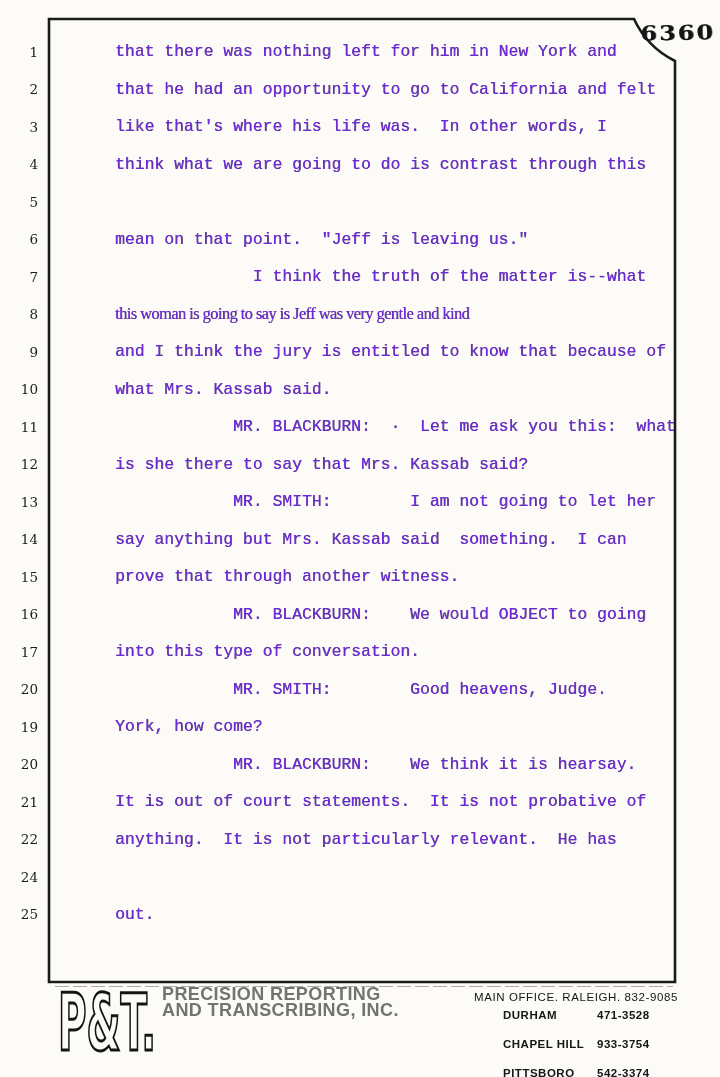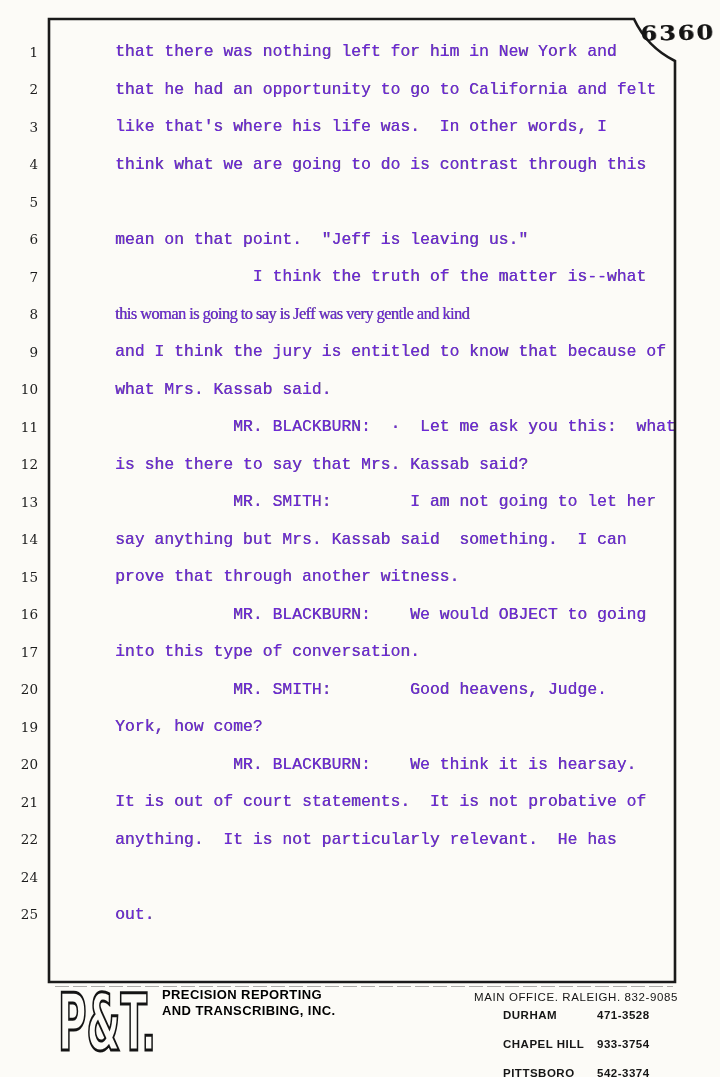--- a/index.html
+++ b/index.html
@@ -32,22 +32,22 @@
     position:absolute; left:640px; top:21px;
     font-family:"DejaVu Serif", serif; font-weight:700; font-size:24px;
     letter-spacing:2px; color:#141414;
     transform:scaleY(0.85) rotate(-1.2deg); transform-origin:left top;
     text-shadow:0.8px 0 0 rgba(20,20,20,0.55);
   }
   
   .logo { position:absolute; left:58px; top:990px; }
   .company {
     position:absolute; left:162px; top:987px;
-    font-weight:bold; font-size:13px; letter-spacing:0.4px;
-    line-height:15.5px; color:#000000; white-space:pre;
+    font-weight:bold; font-size:18px; letter-spacing:0.4px;
+    line-height:15.5px; color:#737373; white-space:pre;
   }
   .address {
     position:absolute; left:177px; top:1034px;
     font-weight:bold; font-size:10px; letter-spacing:0.4px;
     line-height:10px; color:#1b1b1b; white-space:pre;margin-top:48px;
   }
   .main-office {
     position:absolute; left:474px; top:991px;
     font-weight:normal; font-size:11.5px; letter-spacing:0.6px; color:#151515;
   }

